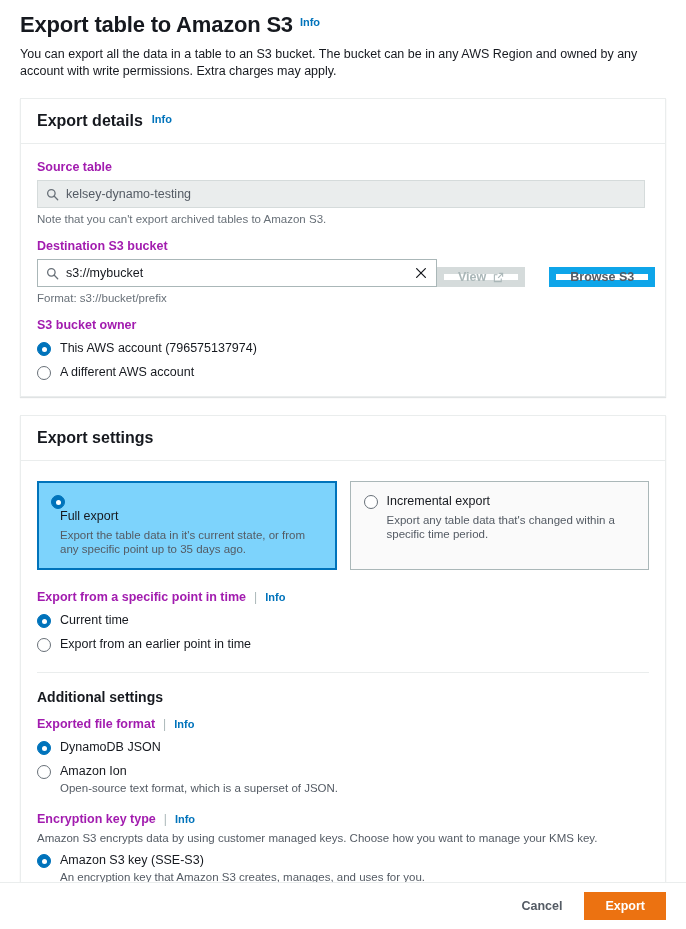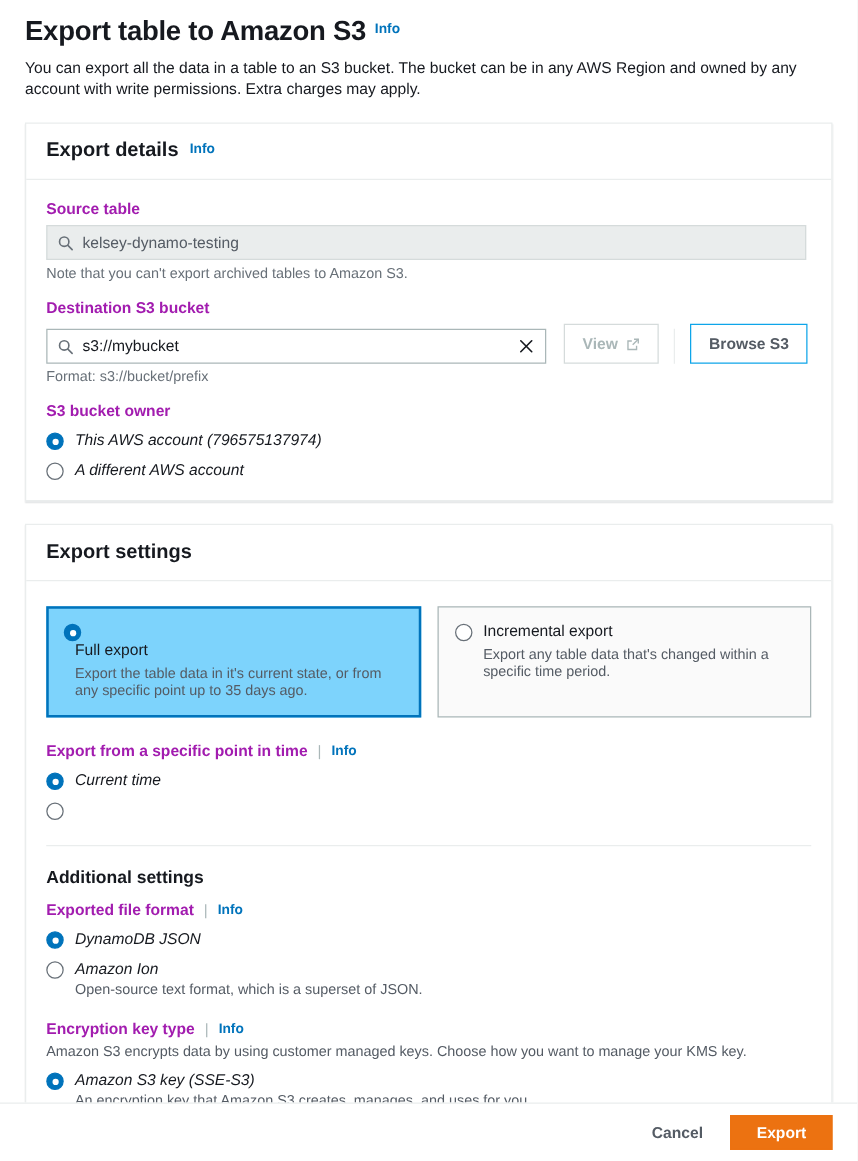--- a/index.html
+++ b/index.html
@@ -109,22 +109,22 @@
     flex: 0 0 auto;
     cursor: pointer;
     color: #16191f;
   }
   .helper {
     font-size: 11.5px;
     color: #687078;
     margin-top: 5px;
   }
   .btn {
-    height: 32px;
-    border: 1px solid #0ea5e9;
+    height: 20px;
+    border: 7px solid #0ea5e9;
     background: #ffffff;
     color: #545b64;
     font-size: 12.5px;
     font-weight: bold;
     padding: 0 14px;
     display: inline-flex;
     align-items: center;
     justify-content: center;
     cursor: pointer;
     white-space: nowrap;
@@ -169,21 +169,20 @@
     left: 3.5px; top: 3.5px;
     width: 5px; height: 5px;
     border-radius: 50%;
     background: #ffffff;
   }
   .radio-label {
     font-size: 12.5px;
     color: #16191f;
     margin-left: 9px;
     line-height: 15px;
-    font-style: italic;
   }
   .radio-desc {
     font-size: 11.5px;
     color: #545b64;
     margin-left: 9px;
     line-height: 15px;
     margin-top: 2px;
   }
 
   .tiles { display: flex; gap: 13px; margin-top: 4px; }
@@ -366,20 +365,21 @@
         <span class="field-label">Export from a specific point in time</span>
         <span class="sep">|</span>
         <a class="info-link" style="margin-left:0;vertical-align:0">Info</a>
       </div>
       <div class="radio-row">
         <span class="radio checked"></span>
         <span class="radio-label">Current time</span>
       </div>
       <div class="radio-row">
         <span class="radio"></span>
+        <span class="radio-label">Export from an earlier point in time</span>
       </div>
 
       <hr class="hr">
 
       <div class="sub-title">Additional settings</div>
 
       <div class="label-row">
         <span class="field-label">Exported file format</span>
         <span class="sep">|</span>
         <a class="info-link" style="margin-left:0;vertical-align:0">Info</a>

